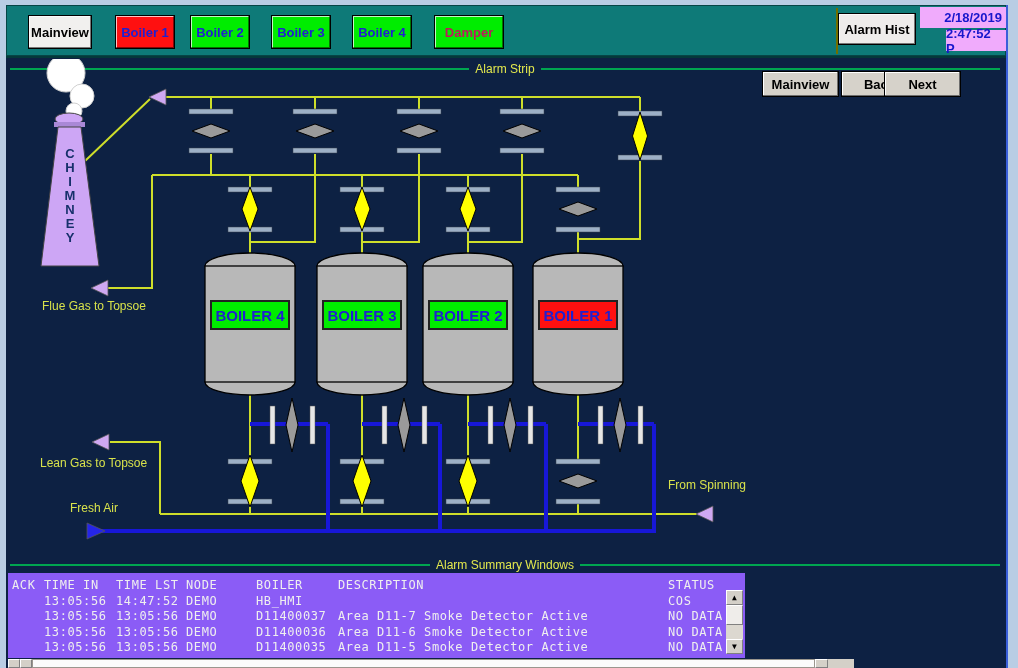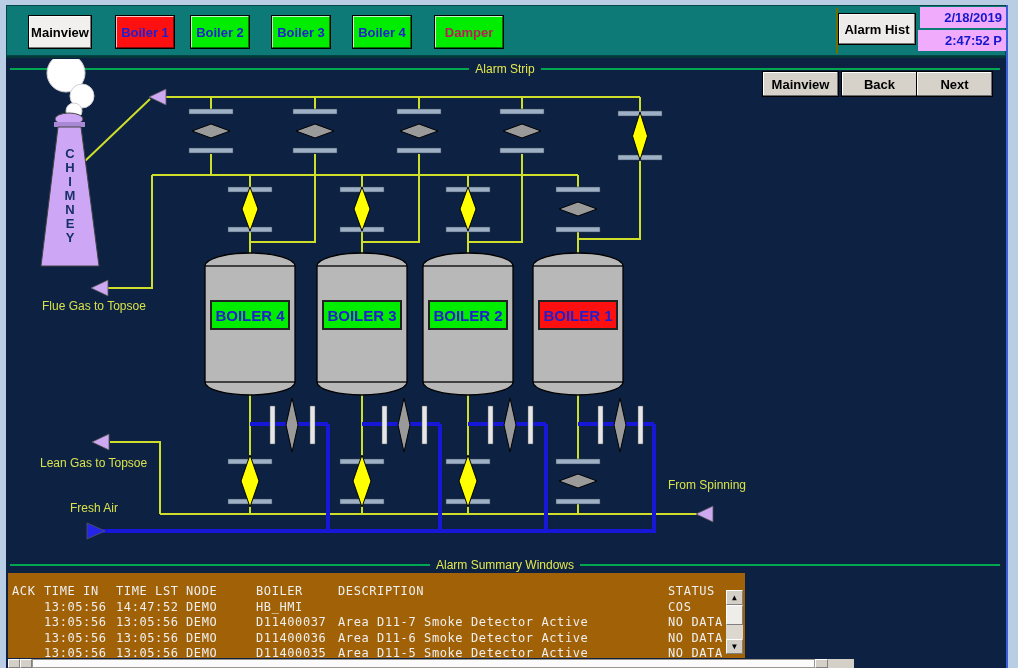--- a/index.html
+++ b/index.html
@@ -19,23 +19,23 @@
   
   .divider{position:absolute;left:4px;right:6px;display:flex;align-items:center;gap:6px;
     color:#e3e84d;font-size:12px;white-space:nowrap;}
   .divider .line{flex:1;height:2px;background:#00a550;}
   
   .nav-btn{position:absolute;top:66px;width:75px;height:24px;background:#d6d2ca;color:#000;
     border:1px solid #000;box-shadow:inset -1px -1px 0 #6d6d6d,inset 1px 1px 0 #fff;
     font-size:13px;font-weight:bold;display:flex;align-items:center;justify-content:center;cursor:pointer;}
   #diagram{position:absolute;left:0;top:54px;}
   
-  .alarm-win{position:absolute;left:2px;top:568px;width:737px;height:85px;background:#a16207;
+  .alarm-win{position:absolute;left:2px;top:568px;width:737px;height:85px;background:#8b5cf6;
     color:#efefef;font-family:"DejaVu Sans Mono","Liberation Mono",monospace;font-size:12px;
-    letter-spacing:.6px;padding-top:11px;box-sizing:border-box;overflow:hidden;}
+    letter-spacing:.6px;padding-top:5px;box-sizing:border-box;overflow:hidden;}
   .alarm-row{display:grid;grid-template-columns:32px 72px 70px 70px 82px 330px 98px 1fr;
     height:15.5px;line-height:15.5px;padding-left:4px;white-space:nowrap;}
   .alarm-row span{overflow:hidden;}
   .vscroll{position:absolute;right:2px;top:17px;width:17px;height:64px;background:#dcd8d0;}
   .sb-btn{position:absolute;left:0;width:17px;height:15px;background:#d4d0c8;color:#000;
     border:1px solid #808080;border-top-color:#fff;border-left-color:#fff;box-sizing:border-box;
     font-size:8px;line-height:13px;text-align:center;letter-spacing:0;}
   .sb-thumb{position:absolute;left:0;top:15px;width:17px;height:20px;background:#efedea;
     border:1px solid #808080;border-top-color:#fff;border-left-color:#fff;box-sizing:border-box;}
   .hscroll{position:absolute;left:2px;top:654px;width:846px;height:9px;background:#d4d0c8;display:flex;}
@@ -57,33 +57,33 @@
           <div class="tb-btn" style="left: 22px; width: 62px; background: rgb(241, 240, 238); color: rgb(0, 0, 0);">Mainview</div>
           <div class="tb-btn" style="left: 109px; width: 58px; background: rgb(255, 16, 16); color: rgb(32, 32, 208);">Boiler 1</div>
           <div class="tb-btn" style="left: 184px; width: 58px; background: rgb(0, 237, 0); color: rgb(32, 32, 208);">Boiler 2</div>
           <div class="tb-btn" style="left: 265px; width: 58px; background: rgb(0, 237, 0); color: rgb(32, 32, 208);">Boiler 3</div>
           <div class="tb-btn" style="left: 346px; width: 58px; background: rgb(0, 237, 0); color: rgb(32, 32, 208);">Boiler 4</div>
           <div class="tb-btn" style="left: 428px; width: 68px; background: rgb(0, 237, 0); color: #be185d;">Damper</div>
         </div>
       <div class="tb-sep"></div>
       <div class="tb-btn" id="alarm-hist-btn" style="left:832px;top:8px;width:76px;height:30px;background:#eeeceb;color:#000;">Alarm Hist</div>
       <div class="dtbox" style="top:2px;width:86px;">2/18/2019</div>
-      <div class="dtbox" style="top:25px;width:88px;">2:47:52 P</div>
+      <div class="dtbox" style="top:25px;width:60px;">2:47:52 P</div>
     </div>
 
     <div class="divider" style="top:57px;">
       <span class="line"></span>
       <span>Alarm Strip</span>
       <span class="line"></span>
     </div>
 
     <div id="nav-buttons">
         <div class="nav-btn" style="left: 756px;">Mainview</div>
         <div class="nav-btn" style="left: 835px;">Back</div>
-        <div class="nav-btn" style="left: 910px;">Next</div>
+        <div class="nav-btn" style="left: 878px;">Next</div>
       </div>
 
     <svg id="diagram" width="1000" height="509" viewBox="6 59 1000 509">
         <path d="M165 97 H640 M150 99 L85 161 M640 97 V111 M640 161 V239 H578 M152 175 H578 M152 175 V288 H108 M160 514 H697 M160 514 V442 H110 M211 97 V109 M211 154 V175 M315 97 V109 M315 154 V175 M419 97 V109 M419 154 V175 M522 97 V109 M522 154 V175 M315 175 V242 H250 M419 175 V242 H362 M522 175 V242 H468 M250 175 V187 M250 232 V253 M250 394 V459 M250 504 V514 M362 175 V187 M362 232 V253 M362 394 V459 M362 504 V514 M468 175 V187 M468 232 V253 M468 394 V459 M468 504 V514 M578 175 V187 M578 232 V253 M578 394 V459 M578 504 V514" stroke="#cede2a" stroke-width="2" fill="none"></path>
         <path d="M101 531 H656 M250 424 H328 M328 424 V531 M362 424 H440 M440 424 V531 M468 424 H546 M546 424 V531 M578 424 H654 M654 424 V531" stroke="#1717d8" stroke-width="4" fill="none"></path>
         <g>
           <rect x="189" y="109" width="44" height="5" fill="#9db0c6" stroke="#39424e" stroke-width="0.5"></rect>
           <rect x="189" y="148" width="44" height="5" fill="#9db0c6" stroke="#39424e" stroke-width="0.5"></rect>
           <polygon points="192,131 211,124 230,131 211,138" fill="#9a9a9a" stroke="#000" stroke-width="1"></polygon>
         </g>

